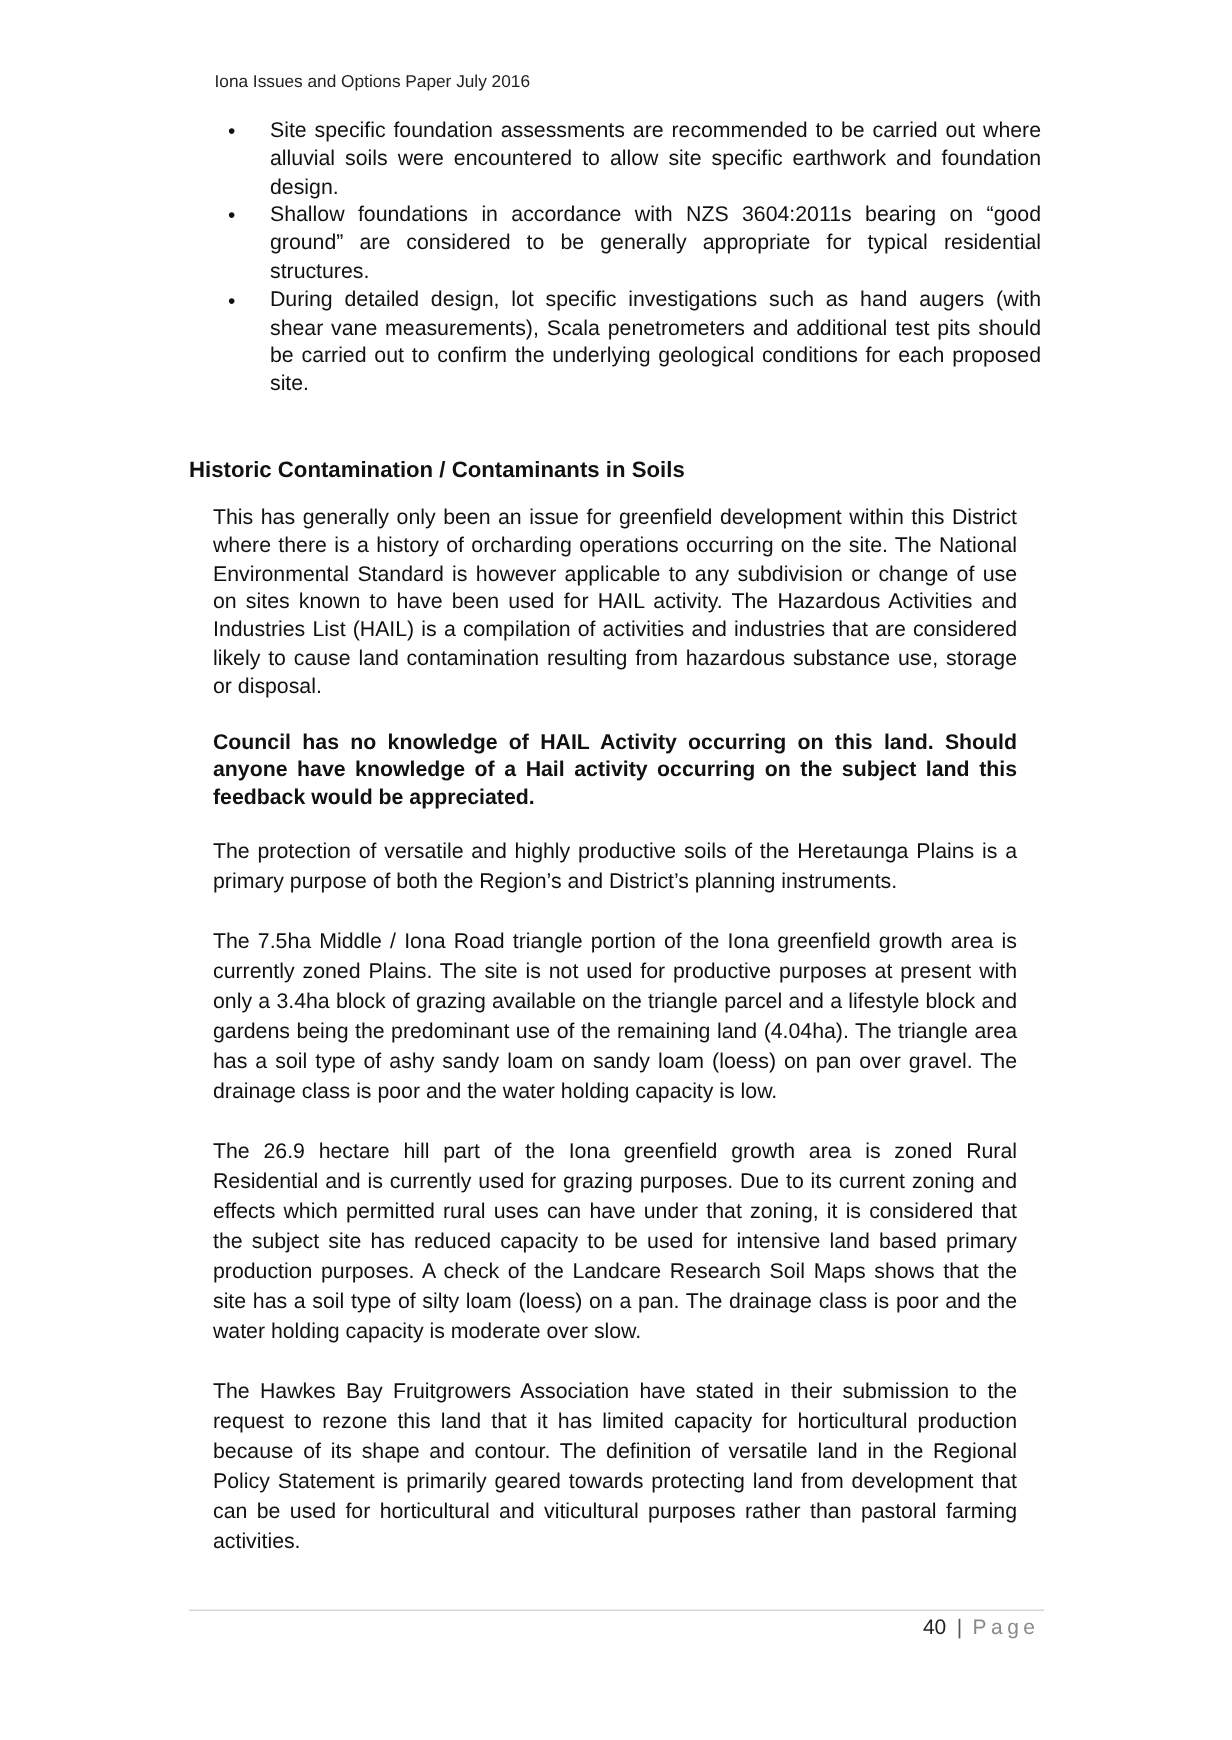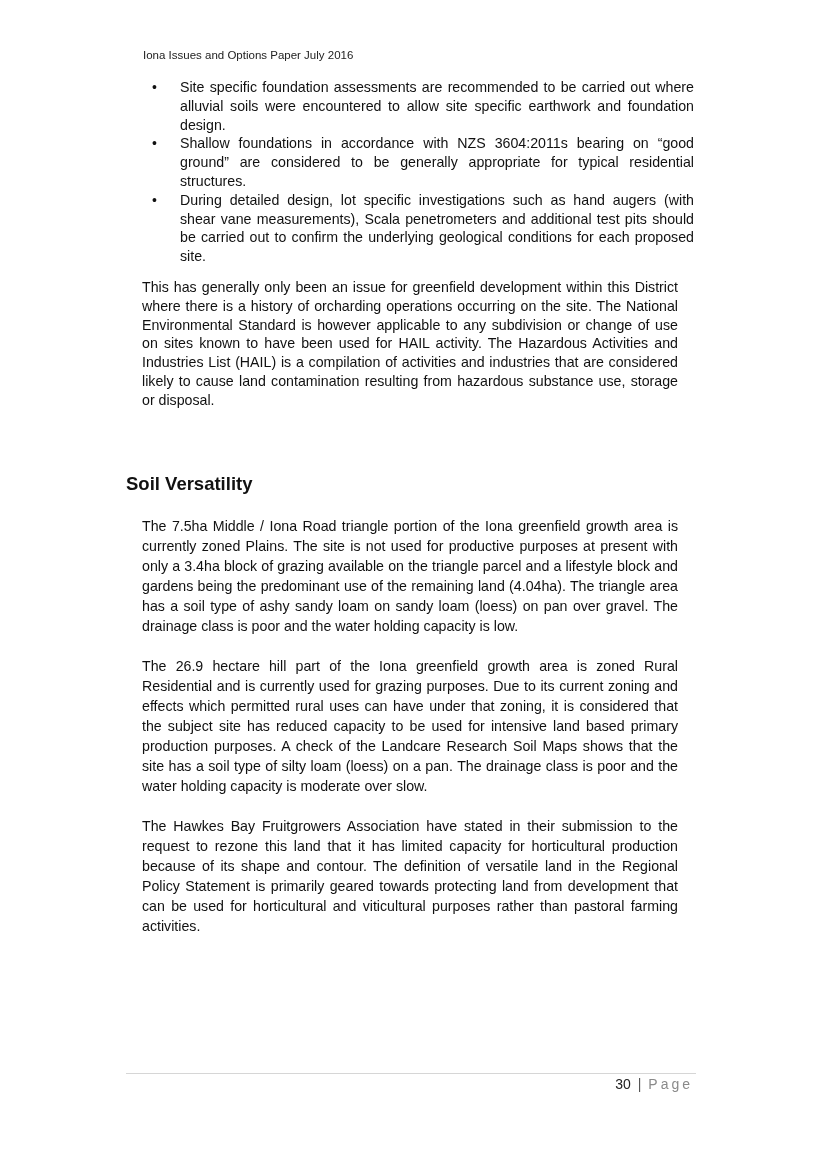--- a/index.html
+++ b/index.html
@@ -24,26 +24,28 @@
 
 <div class="running-header">Iona Issues and Options Paper July 2016</div>
 
 <div class="content">
   <ul class="bullets">
     <li><span class="dot">•</span><span>Site specific foundation assessments are recommended to be carried out where alluvial soils were encountered to allow site specific earthwork and foundation design.</span></li>
     <li><span class="dot">•</span><span>Shallow foundations in accordance with NZS 3604:2011s bearing on “good ground” are considered to be generally appropriate for typical residential structures.</span></li>
     <li><span class="dot">•</span><span>During detailed design, lot specific investigations such as hand augers (with shear vane measurements), Scala penetrometers and additional test pits should be carried out to confirm the underlying geological conditions for each proposed site.</span></li>
   </ul>
 
+  <h3 class="h-sub">Historic Contamination / Contaminants in Soils</h3>
   <p class="para" style="margin-top:12px">This has generally only been an issue for greenfield development within this District where there is a history of orcharding operations occurring on the site.  The National Environmental Standard is however applicable to any subdivision or change of use on sites known to have been used for HAIL activity.  The Hazardous Activities and Industries List (HAIL) is a compilation of activities and industries that are considered likely to cause land contamination resulting from hazardous substance use, storage or disposal.</p>
+  <p class="para bold" style="margin-top:18px">Council has no knowledge of HAIL Activity occurring on this land.  Should anyone have knowledge of a Hail activity occurring on the subject land this feedback would be appreciated.</p>
 
-  <h2 class="h-main">Soil Versatility</h2>
+  <p class="para" style="margin-top:12px; line-height:20px">The protection of versatile and highly productive soils of the Heretaunga Plains is a primary purpose of both the Region’s and District’s planning instruments.</p>
   <p class="para" style="margin-top:20px; line-height:20px">The 7.5ha Middle / Iona Road triangle portion of the Iona greenfield growth area is currently zoned Plains.  The site is not used for productive purposes at present with only a 3.4ha block of grazing available on the triangle parcel and a lifestyle block and gardens being the predominant use of the remaining land (4.04ha).  The triangle area has a soil type of ashy sandy loam on sandy loam (loess) on pan over gravel.  The drainage class is poor and the water holding capacity is low.</p>
   <p class="para" style="margin-top:20px; line-height:20px">The 26.9 hectare hill part of the Iona greenfield growth area is zoned Rural Residential and is currently used for grazing purposes.  Due to its current zoning and effects which permitted rural uses can have under that zoning,  it is considered that the subject site has reduced capacity to be used for intensive land based primary production purposes.  A check of the Landcare Research Soil Maps shows that the site has a soil type of silty loam (loess) on a pan. The drainage class is poor and the water holding capacity is moderate over slow.</p>
   <p class="para" style="margin-top:20px; line-height:20px">The Hawkes Bay Fruitgrowers Association have stated in their submission to the request to rezone this land that it has limited capacity for horticultural production because of its shape and contour.  The definition of versatile land in the Regional Policy Statement is primarily geared towards protecting land from development that can be used for horticultural and viticultural purposes rather than pastoral farming activities.</p>
 </div>
 
 <div class="footer-rule"></div>
 <div class="page-number">
-  <span>30</span>
+  <span>40</span>
   <span class="sep">|</span>
   <span class="page-word">Page</span>
 </div>
 
 </body></html>

